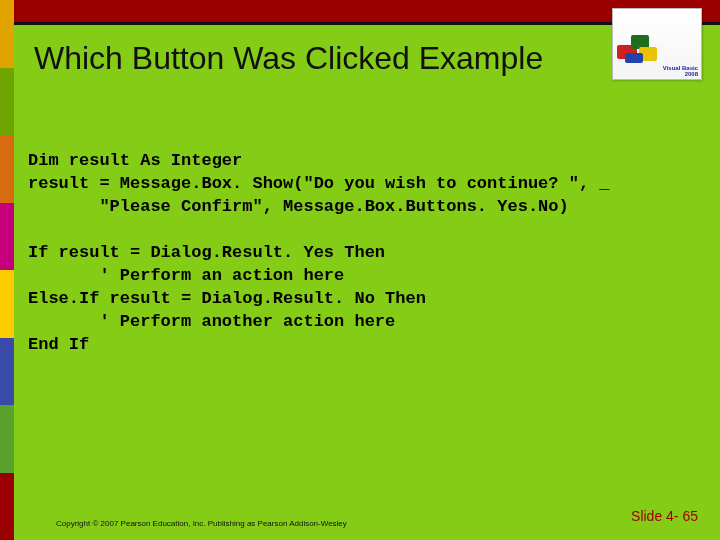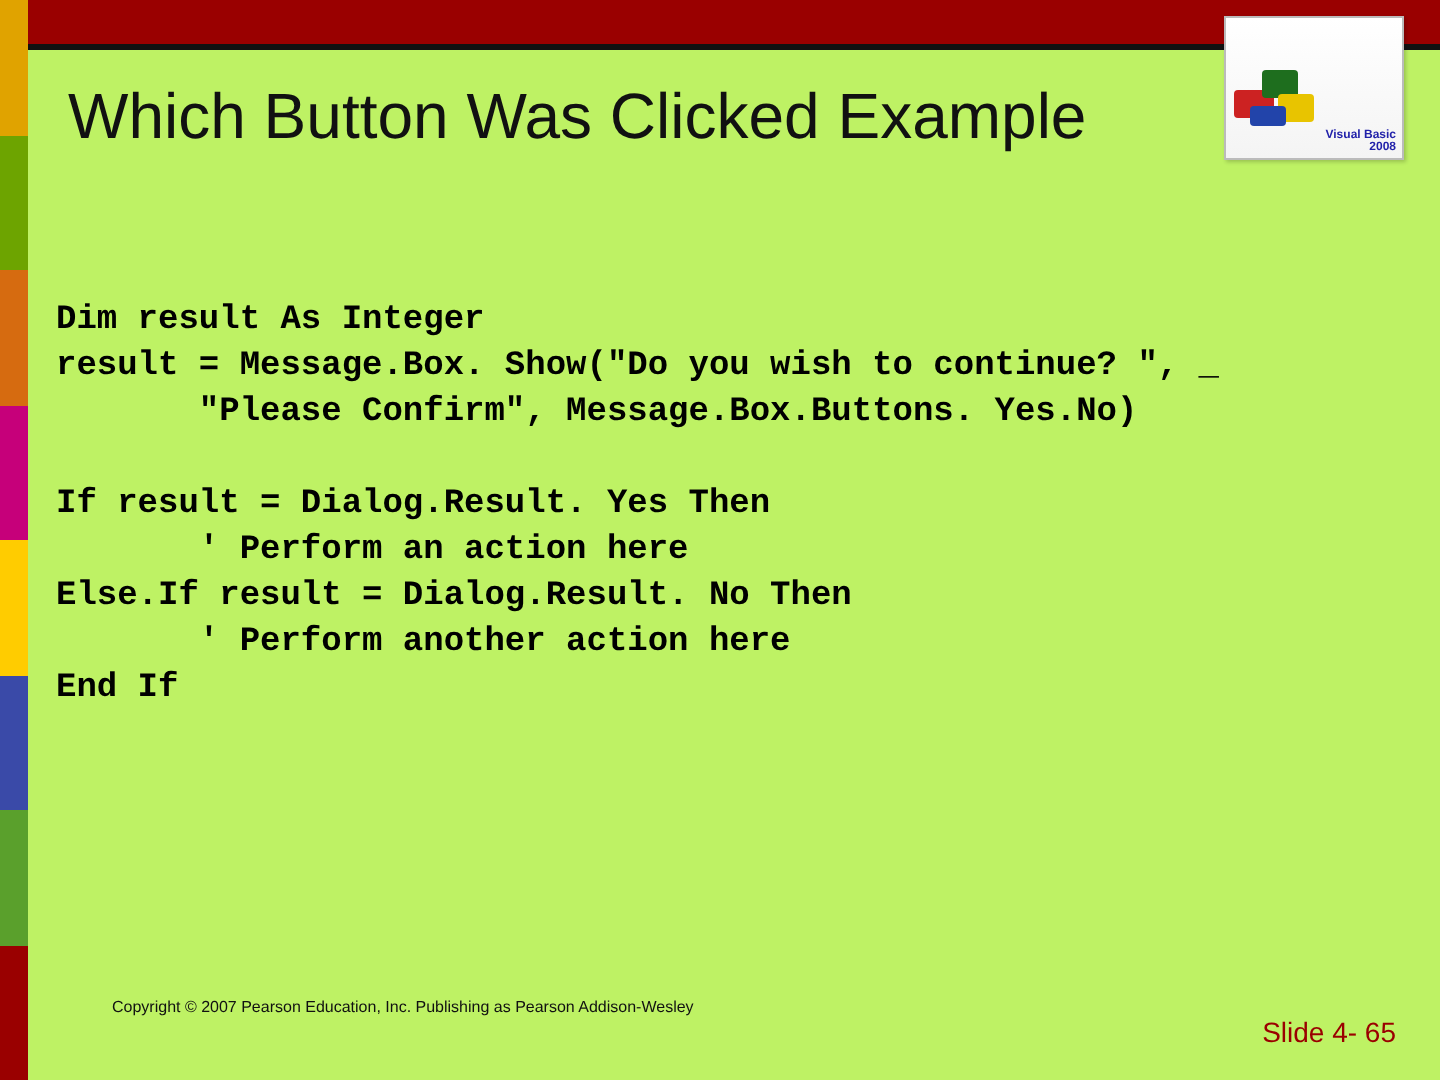--- a/index.html
+++ b/index.html
@@ -1,29 +1,29 @@
 <!DOCTYPE html>
 <html><head>
 <meta charset="utf-8">
 <style>
   html,body{margin:0;padding:0}
   body{width:720px;height:540px;background:#f2f2f2;font-family:Arial,Helvetica,sans-serif;position:relative;overflow:hidden}
-  .slide{position:absolute;inset:0;background:#bef264}
+  .slide{position:absolute;inset:0;background:#84cc16}
   .topbar{position:absolute;left:0;top:0;width:100%;height:22px;background:#9a0000}
   .topbar::after{content:"";position:absolute;left:0;right:0;bottom:-3px;height:3px;background:#111}
   .sidebar{position:absolute;left:0;top:0;width:14px;height:540px;display:flex;flex-direction:column}
   .sidebar span{flex:1}
   .c1{background:#e0a300}.c2{background:#6da400}.c3{background:#d66b10}.c4{background:#c6007a}.c5{background:#ffcc00}.c6{background:#3a4aa8}.c7{background:#5aa02c}.c8{background:#9a0000}
   .bookthumb{position:absolute;top:8px;right:18px;width:90px;height:72px;background:linear-gradient(#fff,#f4f4f4);border:1px solid #bbb;box-shadow:1px 1px 2px rgba(0,0,0,.2);display:flex;flex-direction:column;justify-content:flex-end;padding:2px 3px;box-sizing:border-box;font-size:5px;color:#333}
   .bookthumb .vb{font-size:6px;color:#2222aa;font-weight:bold;text-align:right;line-height:1}
   .bookthumb .lego{position:absolute;left:4px;top:22px;width:42px;height:32px}
   .brick{position:absolute;border-radius:2px}
   .title{position:absolute;left:34px;top:40px;font-size:32px;font-weight:400;color:#111;letter-spacing:0}
   .code{position:absolute;left:28px;top:150px;right:24px;font-family:"Courier New",Courier,monospace;font-size:17px;line-height:1.35;font-weight:bold;color:#000;white-space:pre}
-  .copyright{position:absolute;left:56px;bottom:32px;font-size:8px;color:#111}
+  .copyright{position:absolute;left:56px;bottom:12px;font-size:8px;color:#111}
   .slidenum{position:absolute;right:22px;bottom:16px;font-size:14px;font-weight:normal;color:#9a0000}
 </style>
 </head>
 <body>
 
 <div class="slide">
   <div class="topbar"></div>
   <div class="sidebar">
     <span class="c1"></span>
       <span class="c2"></span>

